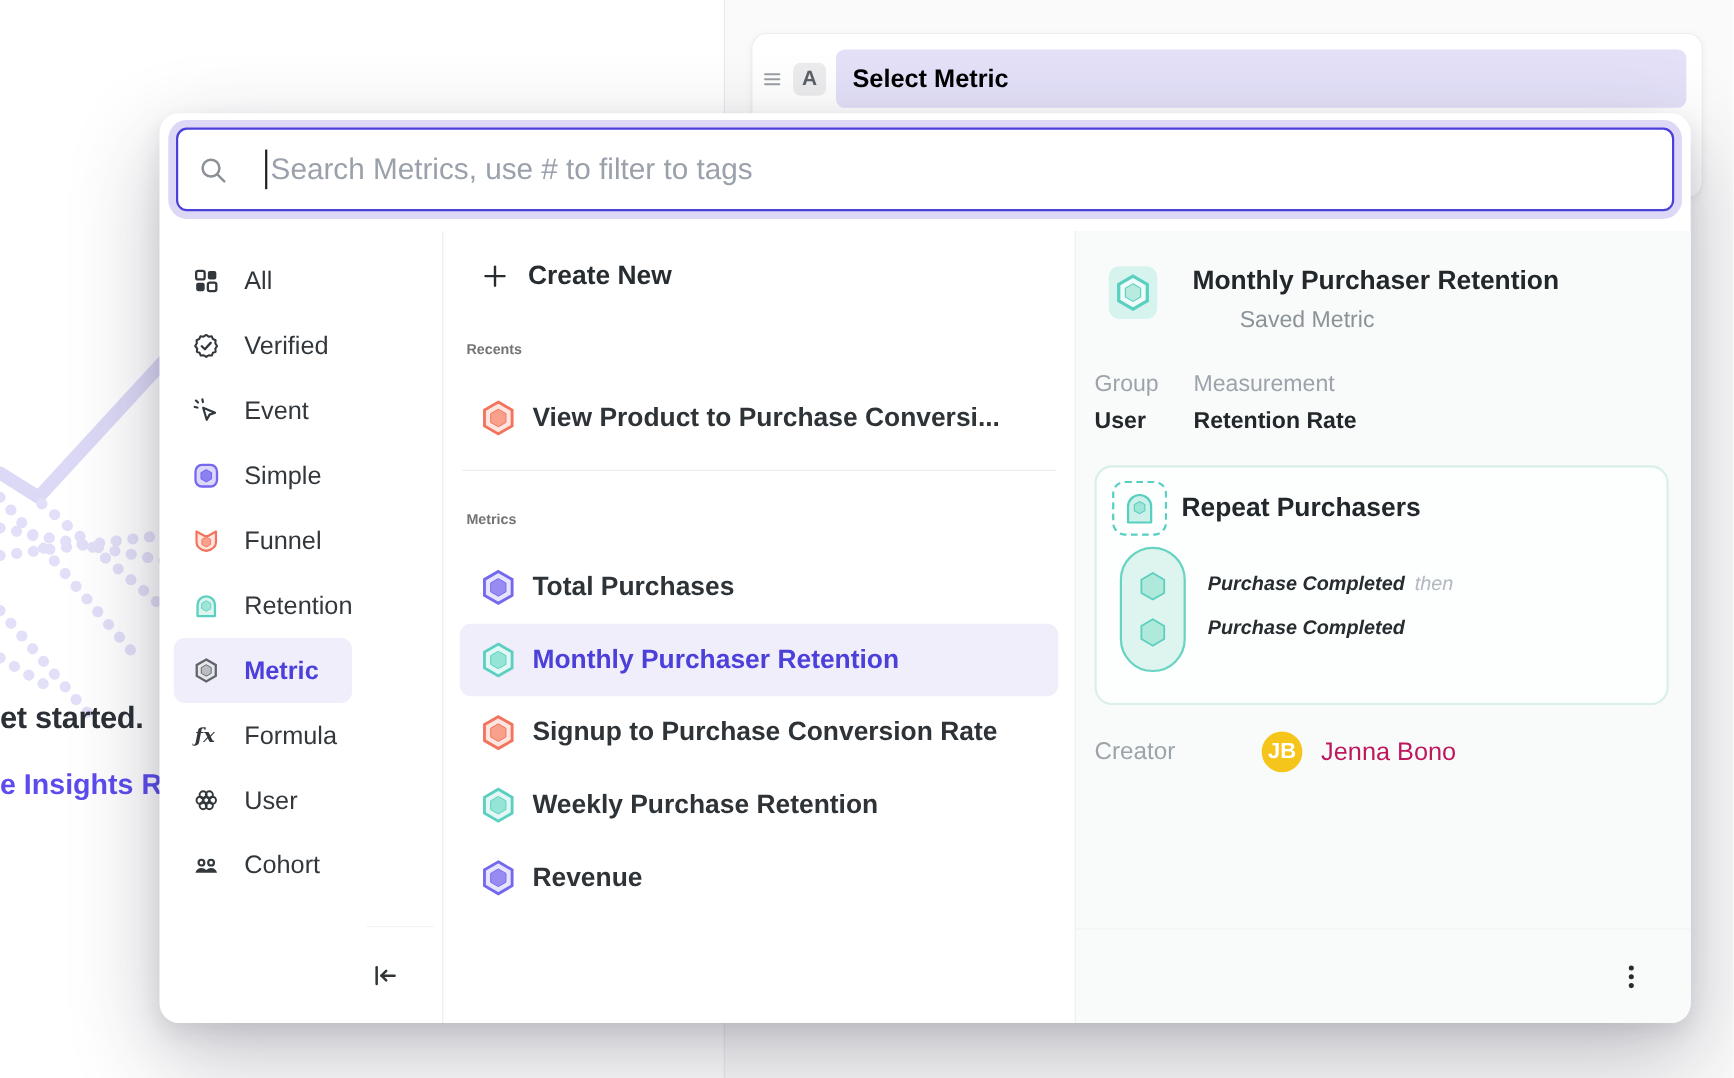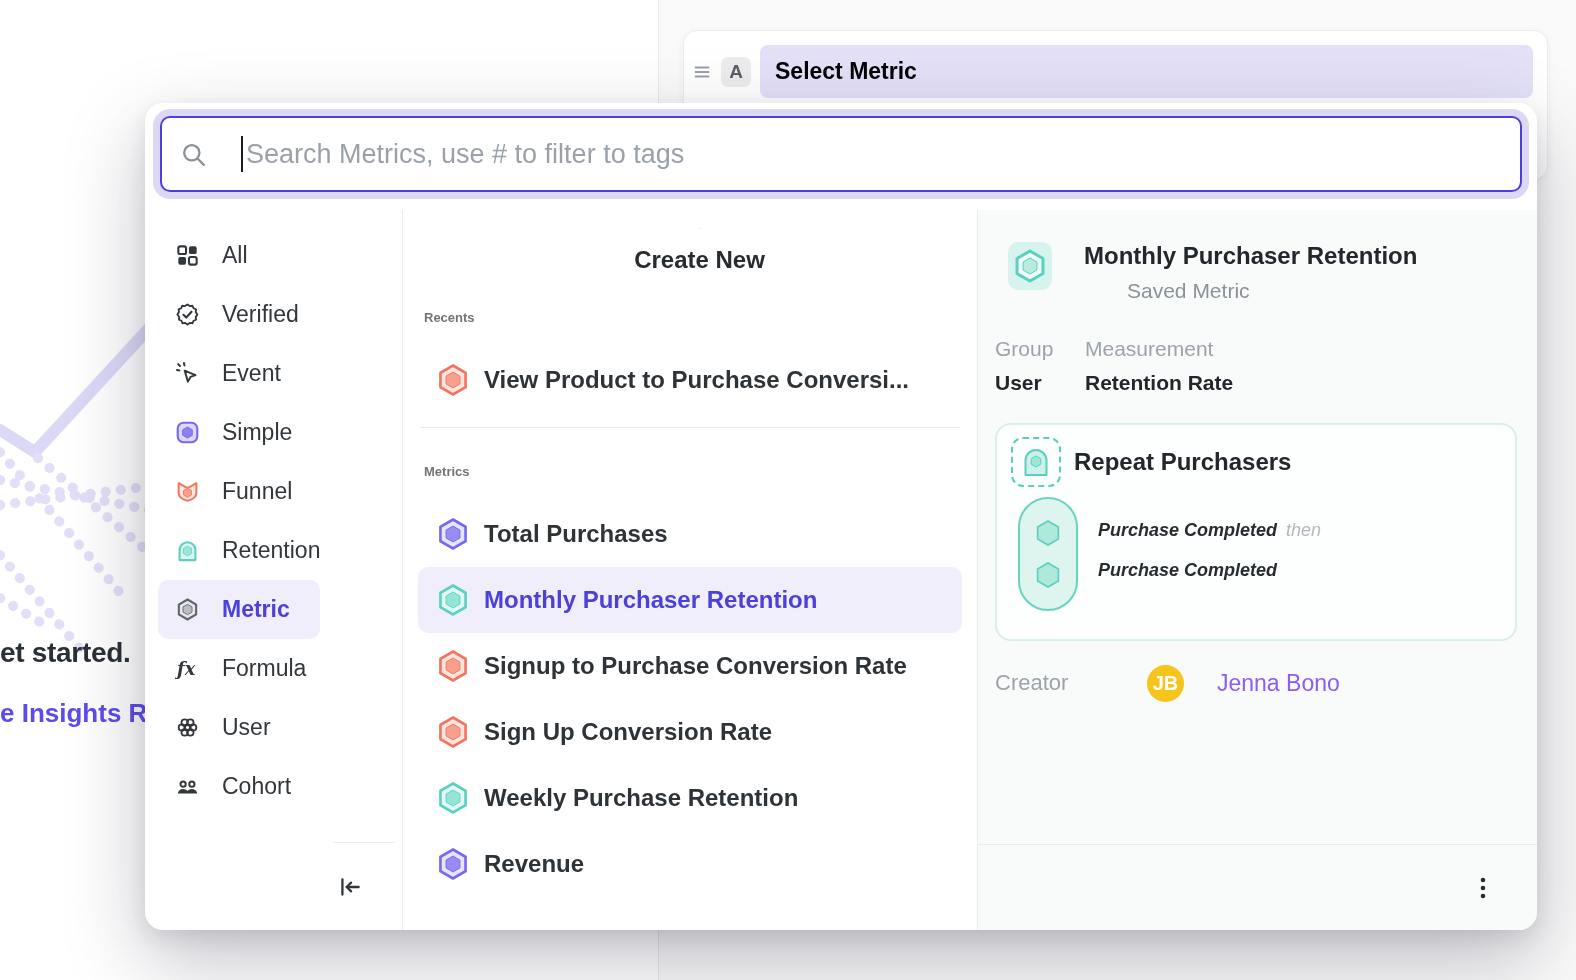--- a/index.html
+++ b/index.html
@@ -64,21 +64,21 @@
   .sidebar-footer {
     margin-top:auto; border-top:1px solid #ececec; height:88px;
     display:flex; align-items:center; justify-content:flex-end; padding-right:28px;
     border-radius:0 0 0 18px;
   }
   .icon-btn { background:none; border:none; cursor:pointer; display:flex; padding:4px; }
   
   .middle { width:575px; flex:none; border-right:1px solid #ececec; padding:18px 15px 0; }
   .create-row {
     height:46px; display:flex; align-items:center; gap:17px; padding-left:19px;
-    font-size:24px; font-weight:600; color:#272c30; cursor:pointer; border-radius:10px;flex-direction:column;
+    font-size:24px; font-weight:600; color:#272c30; cursor:pointer; border-radius:10px;
   }
   .section-header { margin:36px 0 22px 6px; font-size:13px; font-weight:600; color:#737373; }
   .list-row {
     height:66px; border-radius:10px; display:flex; align-items:center;
     gap:15px; padding-left:19px; padding-right:10px;
     font-size:24px; font-weight:600; color:#2e3338; cursor:pointer;
   }
   .list-row.selected { background:#f1eefc; color:#4c40da; }
   .list-row .ic { width:32px; height:36px; flex:none; display:flex; }
   .list-row .lbl { white-space:nowrap; overflow:hidden; }
@@ -112,21 +112,21 @@
   }
   .steps { margin-left:20px; padding-top:14px; }
   .step-line { height:40px; display:flex; align-items:center; font-size:18px; font-weight:700; color:#272c30; white-space:nowrap;font-style:italic; }
   .step-line .connector { margin-left:9px; font-weight:400; color:#b3b9c0; }
   .creator-row { display:flex; align-items:center; margin-top:24px; padding-left:0; }
   .creator-label { width:152px; flex:none; font-size:22px; color:#9da3ab; }
   .avatar {
     width:37px; height:37px; border-radius:50%; background:#f6c51c;
     color:#fff; font-size:20px; font-weight:700; display:flex; align-items:center; justify-content:center;
   }
-  .creator-name { margin-left:33px; font-size:23px; font-weight:500; color:#8b5cf6; }
+  .creator-name { margin-left:17px; font-size:23px; font-weight:500; color:#be185d; }
   .details-footer {
     height:86px; border-top:1px solid #e8ebe9; display:flex; align-items:center;
     justify-content:flex-end; padding-right:38px; border-radius:0 0 18px 0;
   }
 </style>
 </head>
 <body>
 
 <div class="bg-left">
   <svg class="decor" width="200" height="420" viewBox="0 0 200 420">
@@ -336,29 +336,20 @@
               <svg width="32" height="36" viewBox="0 0 32 36">
                 <polygon points="16.00,3.50 28.56,10.75 28.56,25.25 16.00,32.50 3.44,25.25 3.44,10.75" fill="#fde6e0" stroke="#f3735c" stroke-width="2.6"></polygon>
                 <polygon points="16.00,10.00 22.93,14.00 22.93,22.00 16.00,26.00 9.07,22.00 9.07,14.00" fill="#f7a08c" stroke="#f3735c" stroke-width="0.9"></polygon>
               </svg>
             </span>
             <span class="lbl">Signup to Purchase Conversion Rate</span>
           </div>
           <div class="list-row">
             <span class="ic">
               <svg width="32" height="36" viewBox="0 0 32 36">
-                <polygon points="16.00,3.50 28.56,10.75 28.56,25.25 16.00,32.50 3.44,25.25 3.44,10.75" fill="#fde6e0" stroke="#f3735c" stroke-width="2.6"></polygon>
-                <polygon points="16.00,10.00 22.93,14.00 22.93,22.00 16.00,26.00 9.07,22.00 9.07,14.00" fill="#f7a08c" stroke="#f3735c" stroke-width="0.9"></polygon>
-              </svg>
-            </span>
-            <span class="lbl">Sign Up Conversion Rate</span>
-          </div>
-          <div class="list-row">
-            <span class="ic">
-              <svg width="32" height="36" viewBox="0 0 32 36">
                 <polygon points="16.00,3.50 28.56,10.75 28.56,25.25 16.00,32.50 3.44,25.25 3.44,10.75" fill="#e3f8f4" stroke="#5bd0c0" stroke-width="2.6"></polygon>
                 <polygon points="16.00,10.00 22.93,14.00 22.93,22.00 16.00,26.00 9.07,22.00 9.07,14.00" fill="#95e5d7" stroke="#5bd0c0" stroke-width="0.9"></polygon>
               </svg>
             </span>
             <span class="lbl">Weekly Purchase Retention</span>
           </div>
           <div class="list-row">
             <span class="ic">
               <svg width="32" height="36" viewBox="0 0 32 36">
                 <polygon points="16.00,3.50 28.56,10.75 28.56,25.25 16.00,32.50 3.44,25.25 3.44,10.75" fill="#e7e4fd" stroke="#7468ee" stroke-width="2.6"></polygon>

